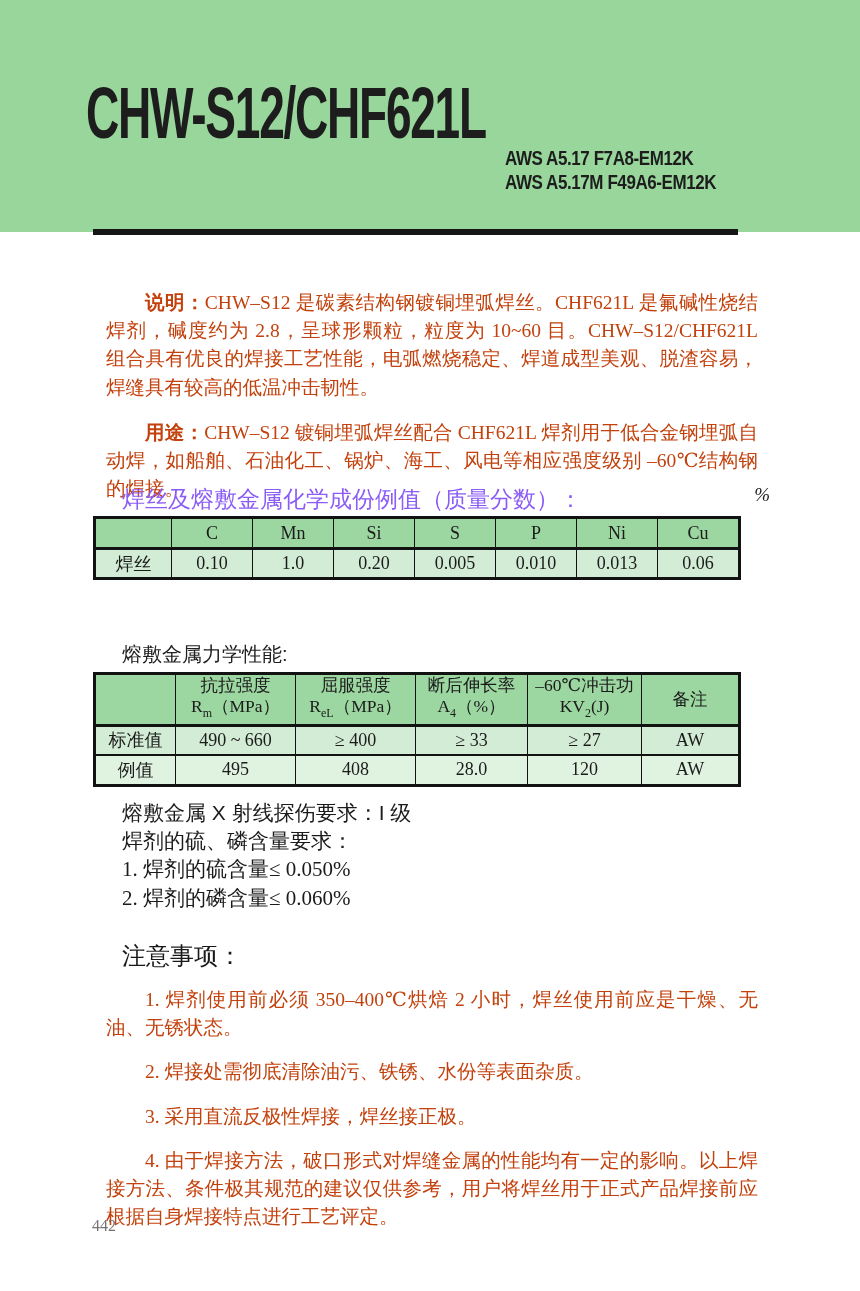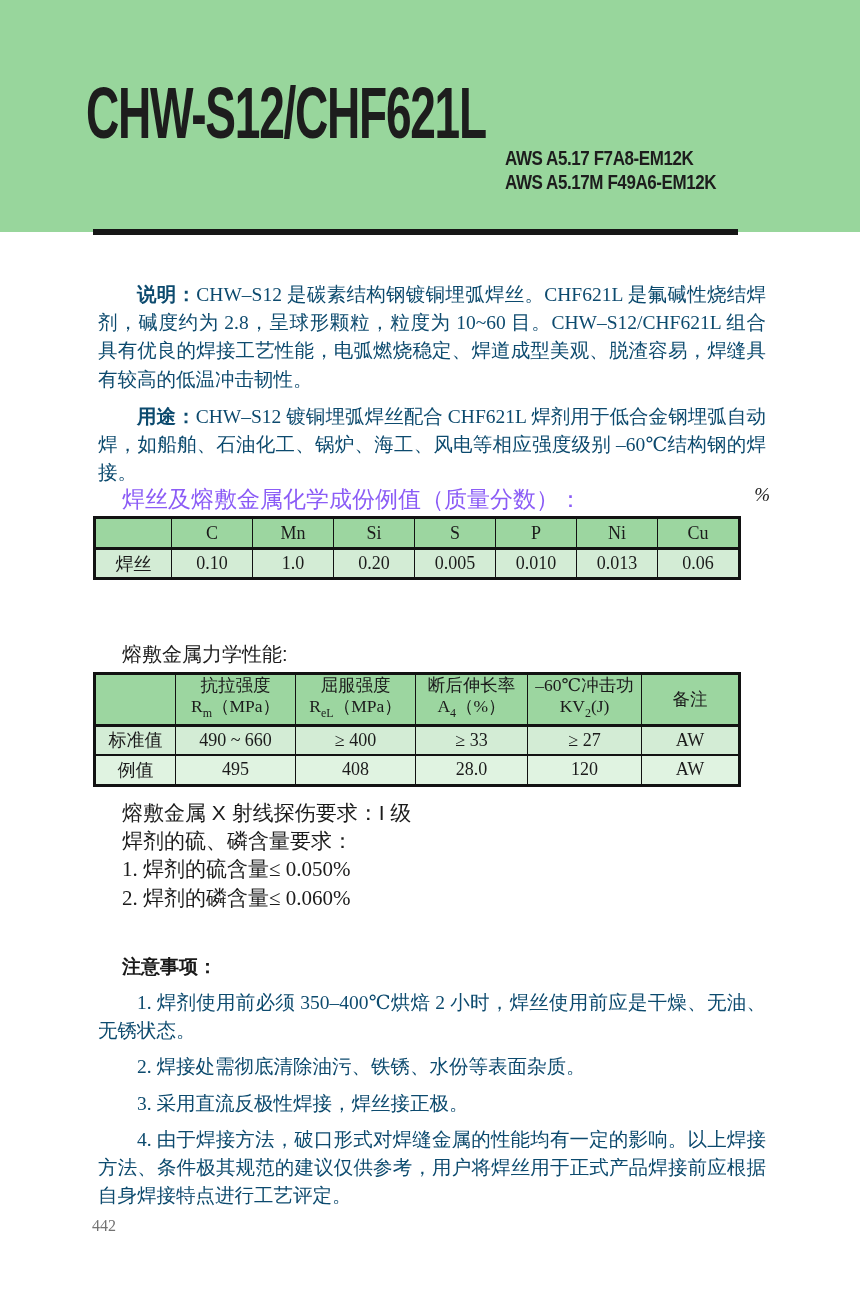--- a/index.html
+++ b/index.html
@@ -22,22 +22,22 @@
     left:505px;top:146px;
     font-family:"Liberation Sans","DejaVu Sans",sans-serif;
     font-weight:700;font-size:20px;line-height:24px;letter-spacing:-0.5px;
     color:#1d1d1d;transform:scaleX(0.85);transform-origin:0 0;white-space:nowrap;
   }
   .black-rule{left:93px;top:229px;width:645px;height:6px;background:#161616;}
 
   
   .intro-block{left:90px;top:272px;width:684px;}
   .body-p{
-    margin:8px;font-size:19.5px;line-height:28.2px;text-align:justify;
-    text-indent:2em;color:#0c4a6e;
+    margin:16px;font-size:19.5px;line-height:28.2px;text-align:justify;
+    text-indent:2em;color:#c2410c;
   }
   .lead{font-family:"Liberation Sans","DejaVu Sans",sans-serif;font-weight:700;}
 
   
   .caption-row{left:90px;top:484px;width:682px;height:26px;}
   .caption-text{
     position:absolute;left:32px;top:0;
     font-family:Liberation Serif, serif;
     font-size:23px;color:#8b5cf6;white-space:nowrap;
   }
@@ -66,22 +66,22 @@
   sub{font-size:12px;}
 
   
   .req-block{left:122px;top:799px;width:600px;}
   .req-line{margin:0;font-size:21px;line-height:28.2px;white-space:nowrap;}
   .req-sans{font-family:"Liberation Sans","DejaVu Sans",sans-serif;}
 
   
   .notes-block{left:90px;top:941px;width:684px;}
   .notes-title{
-    margin:12px 0 2px 32px;font-family:"Liberation Sans","DejaVu Sans",sans-serif;
-    font-weight:700;font-size:19px;line-height:28px;color:#191919;
+    margin:1px 0 2px 32px;font-family:"Liberation Sans","DejaVu Sans",sans-serif;
+    font-weight:400;font-size:24px;line-height:28px;color:#191919;
   }
 
   
   .page-number{left:92px;top:1217px;font-size:16px;color:#737373;}
 </style>
 </head>
 <body>
 
 <div class="abs green-band"></div>
 <div class="abs product-title">CHW-S12/CHF621L</div>

